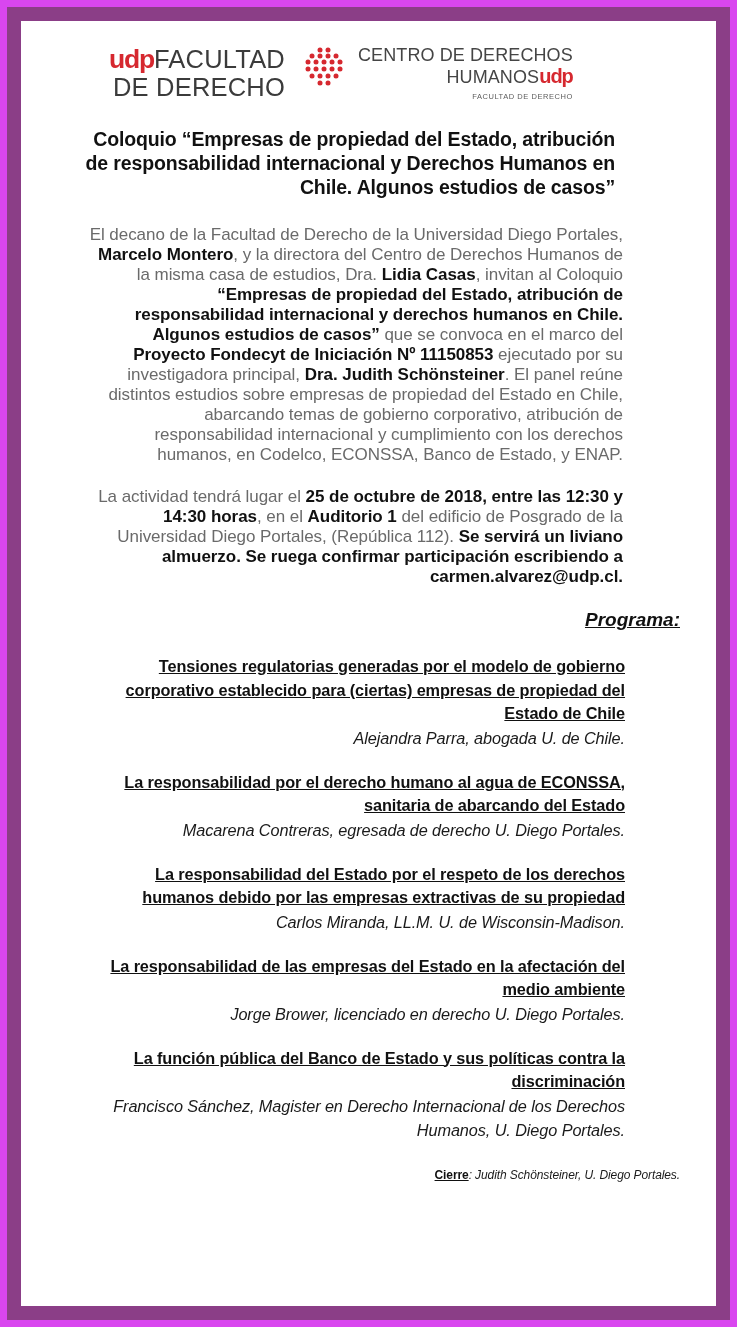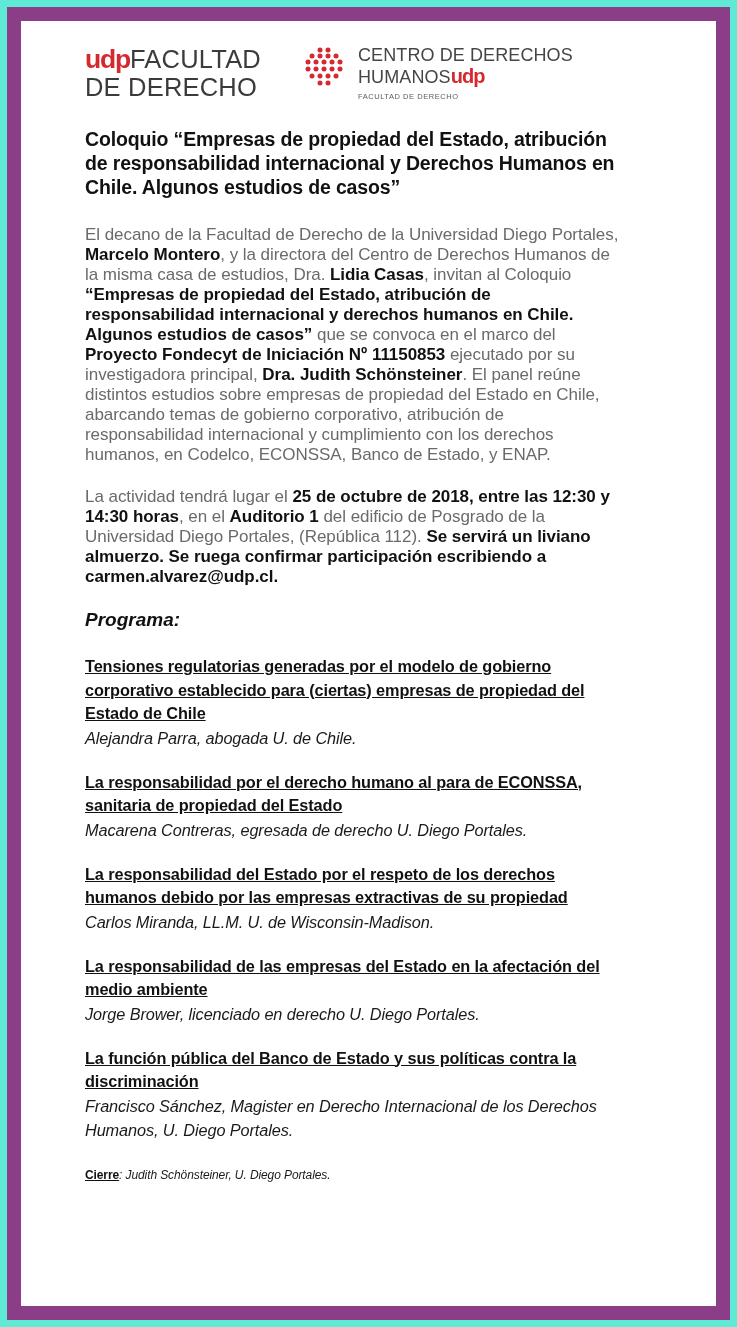--- a/index.html
+++ b/index.html
@@ -11,22 +11,23 @@
     width: 737px;
     height: 1327px;
     font-family: "Liberation Sans", sans-serif;
     overflow: hidden;
   }
   .page {
     position: relative;
     width: 737px;
     height: 1327px;
     box-sizing: border-box;
-    background: #5eead4;
+    background: #d946ef;
     padding: 7px;
+    text-align: right;
   }
   .frame {
     box-sizing: border-box;
     width: 100%;
     height: 100%;
     border: 14px solid #8B3E87;
     background: #ffffff;
     position: relative;
   }
   .inner {
@@ -122,20 +123,21 @@
   }
   p.body b {
     color: #111111;
     font-weight: bold;
   }
 
   .programa {
     font-size: 19px;
     font-weight: bold;
     font-style: italic;
+    text-decoration: underline;
     color: #111111;
     margin: 6px 0 24px 0;
   }
 
   .prog-item { margin-bottom: 21px; max-width: 540px; }
   .prog-title {
     font-size: 16.3px;
     line-height: 23.5px;
     font-weight: bold;
     color: #111111;
@@ -225,21 +227,21 @@
       <p class="body"><span>La actividad tendrá lugar el </span><b>25 de octubre de 2018, entre las 12:30 y 14:30 horas</b><span>, en el </span><b>Auditorio 1</b><span> del edificio de Posgrado de la Universidad Diego Portales, (República 112). </span><b>Se servirá un liviano almuerzo. Se ruega confirmar participación escribiendo a carmen.alvarez@udp.cl.</b></p>
 
       <div class="programa">Programa:</div>
 
       <div class="prog-item">
         <div class="prog-title">Tensiones regulatorias generadas por el modelo de gobierno corporativo establecido para (ciertas) empresas de propiedad del Estado de Chile </div>
         <div class="prog-speaker">Alejandra Parra, abogada U. de Chile.</div>
       </div>
 
       <div class="prog-item">
-        <div class="prog-title">La responsabilidad por el derecho humano al para de ECONSSA, sanitaria de propiedad del Estado </div>
+        <div class="prog-title">La responsabilidad por el derecho humano al agua de ECONSSA, sanitaria de abarcando del Estado </div>
         <div class="prog-speaker">Macarena Contreras, egresada de derecho U. Diego Portales.</div>
       </div>
 
       <div class="prog-item">
         <div class="prog-title">La responsabilidad del Estado por el respeto de los derechos humanos debido por las empresas extractivas de su propiedad</div>
         <div class="prog-speaker">Carlos Miranda, LL.M. U. de Wisconsin-Madison.</div>
       </div>
 
       <div class="prog-item">
         <div class="prog-title">La responsabilidad de las empresas del Estado en la afectación del medio ambiente</div>

